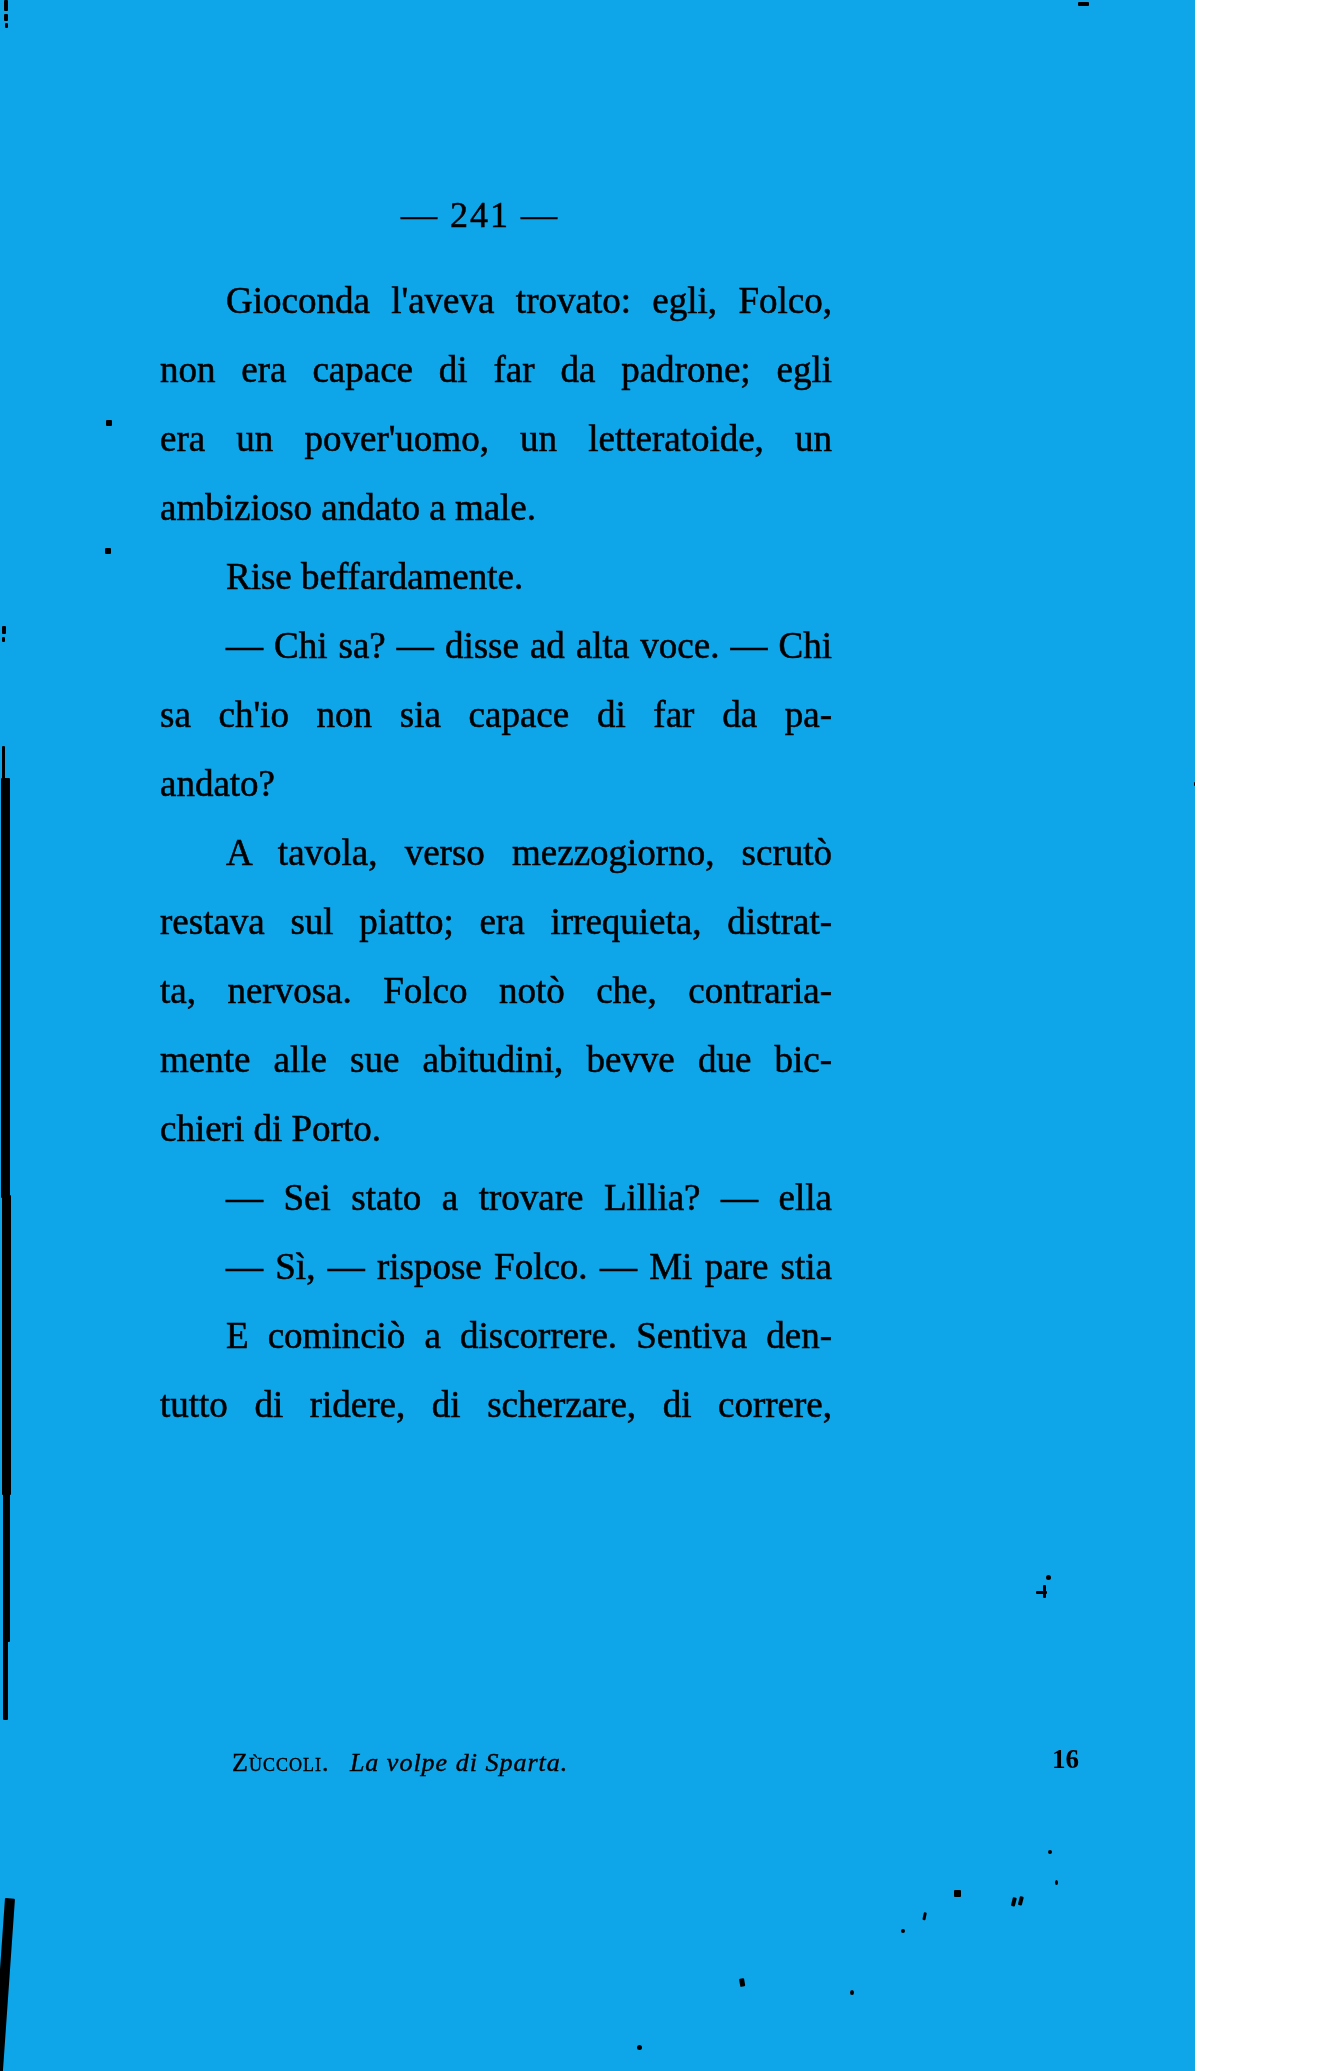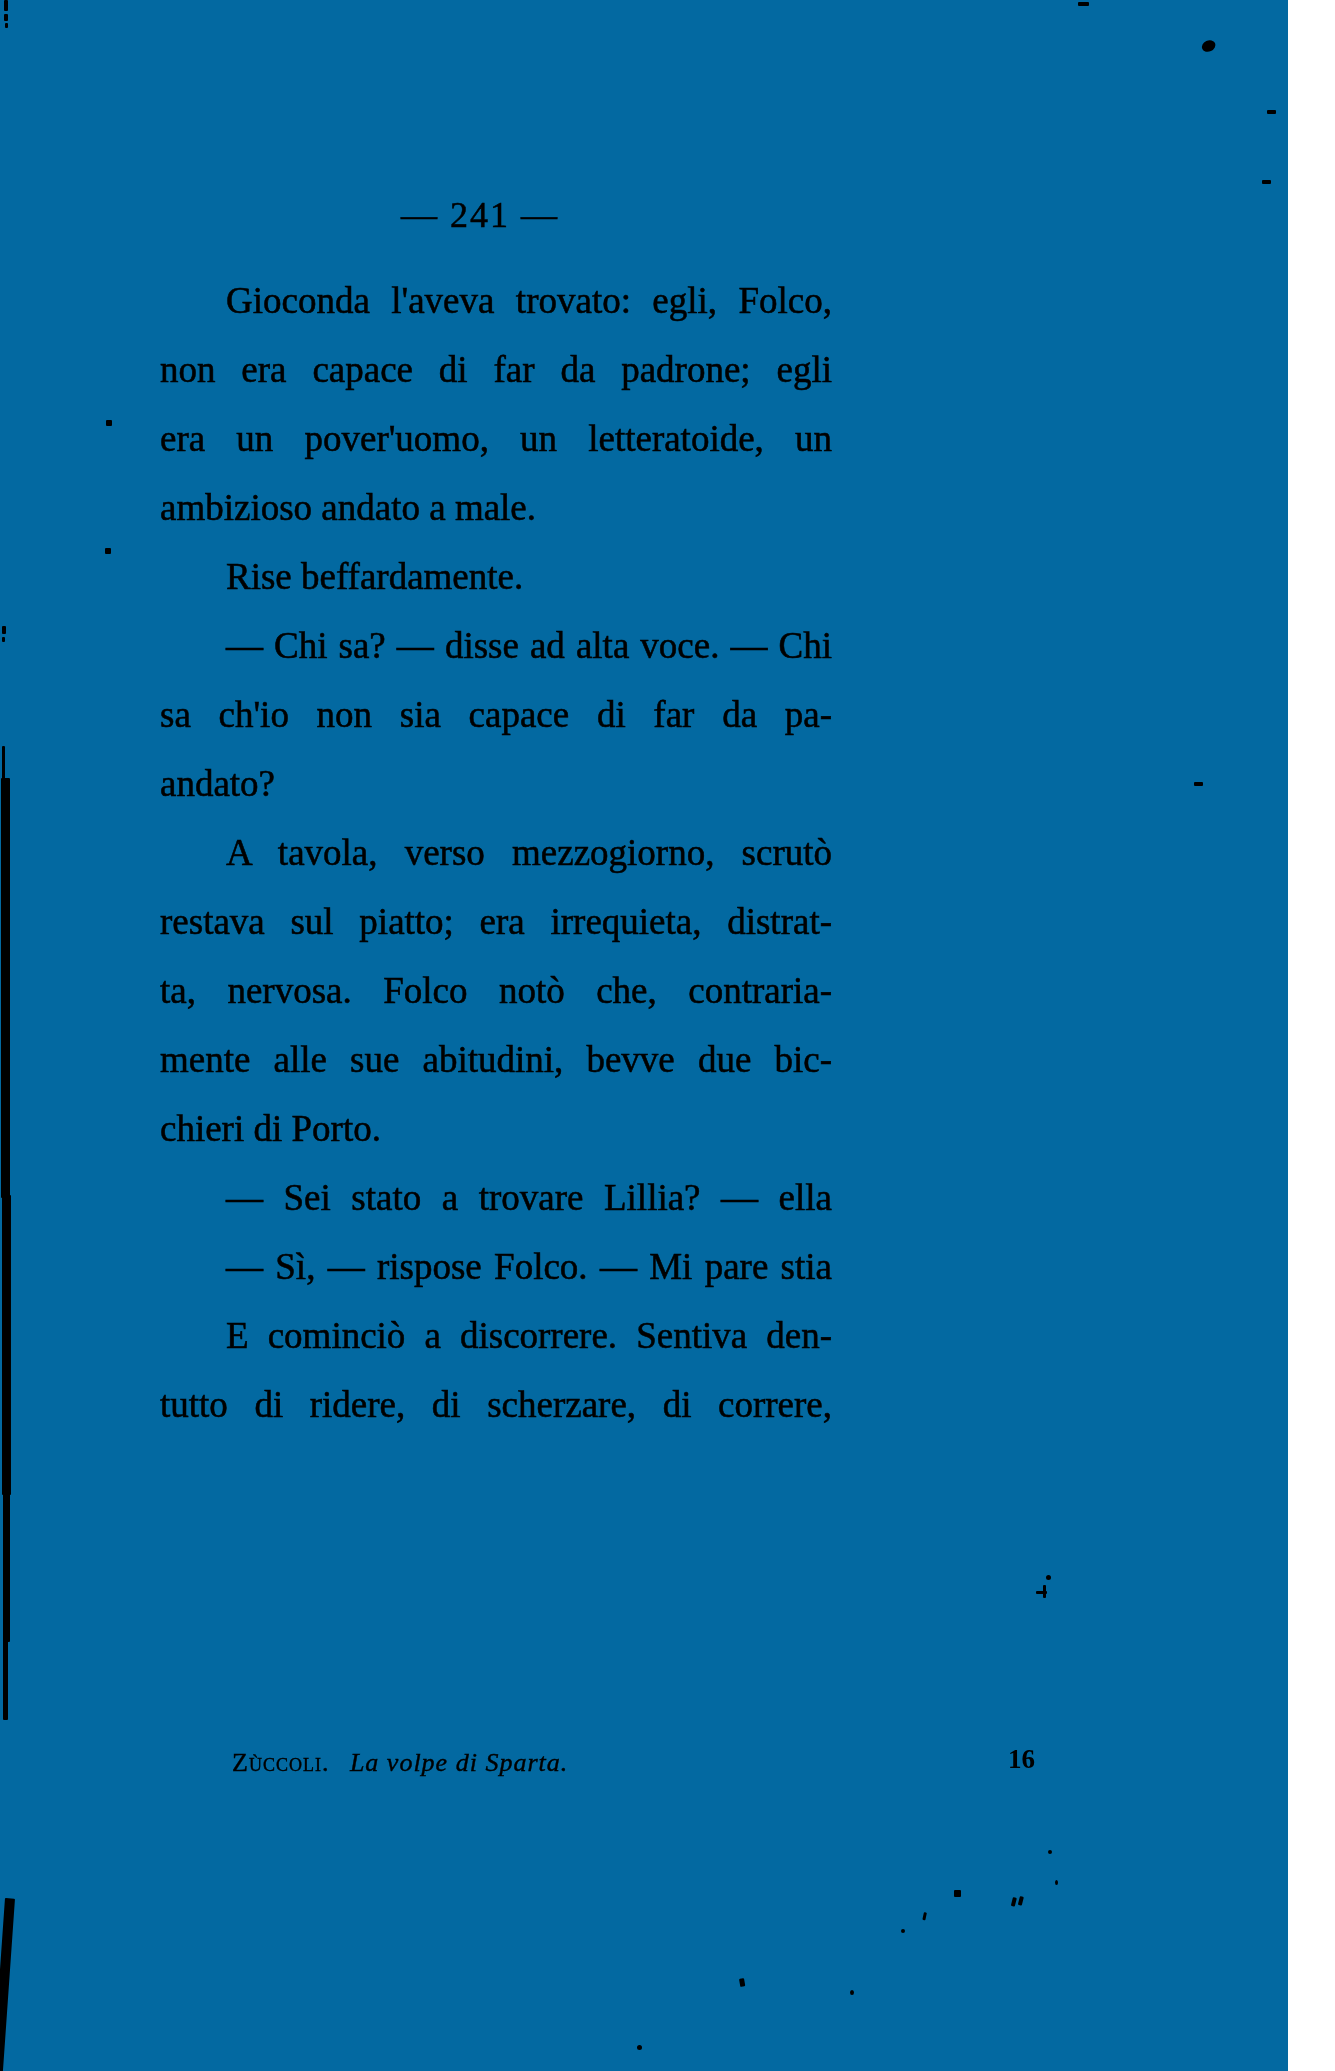--- a/index.html
+++ b/index.html
@@ -2,23 +2,23 @@
 <html><head>
 <meta charset="utf-8">
 <style>
   html, body {
     margin: 0;
     padding: 0;
     background: #ffffff;
   }
   .page {
     position: relative;
-    width: 1288px;
+    width: 1195px;
     height: 2071px;
-    background: #0369a1;
+    background: #0ea5e9;
     overflow: hidden;
     font-family: "Liberation Serif", serif;
     color: #000000;
   }
   .header {
     position: absolute;
     left: 160px;
     top: 194px;
     width: 640px;
     text-align: center;
@@ -73,21 +73,21 @@
     font-variant: small-caps;
     letter-spacing: 1px;
   }
   .footer .it {
     font-style: italic;
     margin-left: 14px;
     letter-spacing: 1px;
   }
   .footer .sheet {
     position: absolute;
-    left: 848px;
+    left: 892px;
     top: 2px;
     font-size: 27px;
     font-weight: bold;
   }
   #artifacts {
     position: absolute;
     left: 0;
     top: 0;
     width: 100%;
     height: 100%;

